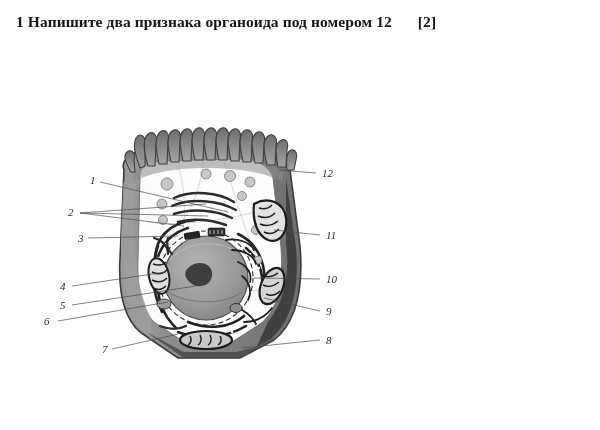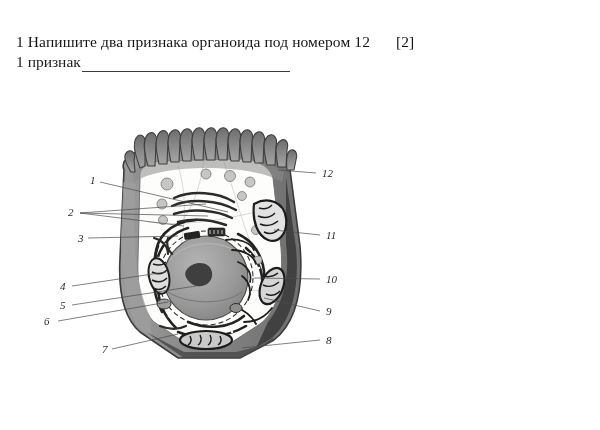--- a/index.html
+++ b/index.html
@@ -13,22 +13,23 @@
     position: relative;
     overflow: hidden;
     font-family: "Liberation Serif", "DejaVu Serif", serif;
     color: #1b1b1b;
   }
 
   
   #question-block {
     position: absolute;
     left: 16px;
-    top: 32px;
+    top: 12px;
     width: 560px;
+    font-weight: bold;
   }
   .q-line {
     font-size: 15.5px;
     line-height: 20px;
     white-space: nowrap;
     color: #151515;
   }
   .q-line-1 { letter-spacing: 0.1px; }
   .q-marks {
     display: inline-block;
@@ -76,24 +77,20 @@
 </style>
 </head>
 <body>
 
 <div id="question-block">
 
   <div class="q-line q-line-1">
     <span>1 Напишите два признака органоида под номером 12</span><span class="q-marks">[2]</span>
   </div>
 
-  <div class="fill-row">
-    <span class="fill-label">1 признак</span>
-    <span class="fill-rule rule-1"></span>
-  </div>
 
 
 </div>
 
 <div id="cell-figure">
 <svg viewBox="0 0 420 255" width="420" height="255" xmlns="http://www.w3.org/2000/svg">
   <defs>
     <radialGradient id="nucGrad" cx="40%" cy="35%" r="75%">
       <stop offset="0%" stop-color="#b4b4b4"></stop>
       <stop offset="65%" stop-color="#989898"></stop>

